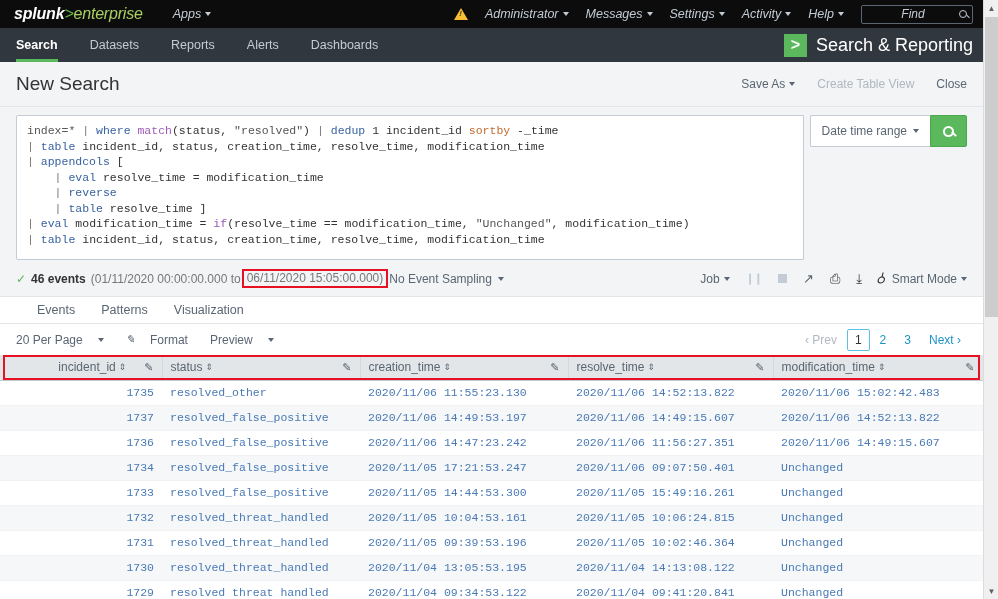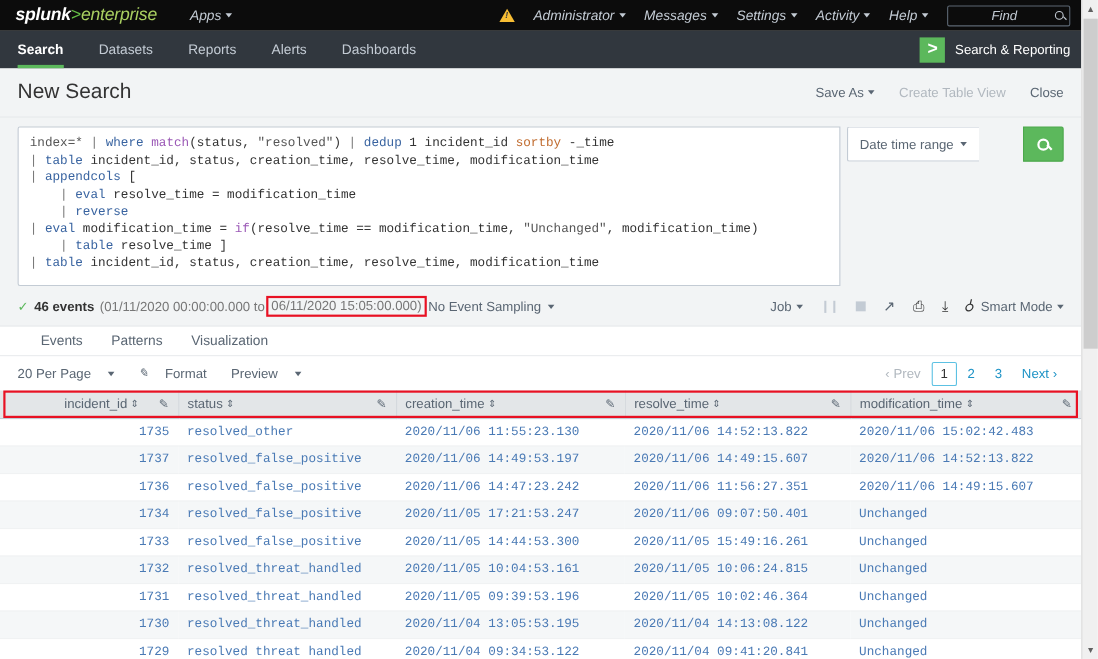--- a/index.html
+++ b/index.html
@@ -88,21 +88,21 @@
   }
   .app-badge {
     margin-left: auto; display: flex; align-items: center;
     gap: 9px; padding-right: 10px; padding-left: 8px;
   }
   .app-square {
     width: 23px; height: 23px; background: #5cb85c;
     color: #fff; display: flex; align-items: center; justify-content: center;
     font-size: 16px; font-weight: bold; line-height: 1;
   }
-  .app-name { color: #fff; font-size: 12px; }
+  .app-name { color: #fff; font-size: 18px; }
 
   
   .page-head {
     height: 45px; background: #f2f4f5;
     border-bottom: 1px solid #e3e6e8;
     display: flex; align-items: center; padding: 0 16px;
   }
   .page-title { font-size: 19px; color: #333; font-weight: normal; }
   .page-actions { margin-left: auto; display: flex; align-items: center; gap: 22px; font-size: 12px; }
   .pa-link { color: #5a6673; cursor: pointer; display: flex; align-items: center; gap: 4px; }
@@ -123,21 +123,21 @@
     color: #333; overflow: hidden;
     position: relative;
   }
   .query-box .ln { white-space: pre; }
   .tok-cmd { color: #3863a0; }
   .tok-fn { color: #9b59b6; }
   .tok-op { color: #555; }
   .tok-kw { color: #c06b2e; }
   .tok-pipe { color: #777; }
   .tok-str { color: #555; }
-  .search-ctrl { display: flex; margin-left: 6px; align-items: stretch; gap: 40px; }
+  .search-ctrl { display: flex; margin-left: 6px; align-items: stretch; }
   .dtr {
     background: #fff; border: 1px solid #c3cbd4; border-right: none;
     height: 32px; display: flex; align-items: center; gap: 6px;
     padding: 0 11px; color: #5a6673; font-size: 12px; cursor: pointer;
     border-radius: 2px 0 0 2px;
   }
   .search-btn {
     width: 37px; height: 32px; background: #5cb85c;
     border: 1px solid #4ca84c; border-radius: 0 2px 2px 0;
     display: flex; align-items: center; justify-content: center; cursor: pointer;
@@ -334,22 +334,22 @@
     </div>
   </div>
 
   <div class="search-area">
     <div class="query-box">
       <div class="ln"><span class="tok-op">index=*</span> <span class="tok-pipe">|</span> <span class="tok-cmd">where</span> <span class="tok-fn">match</span>(status, <span class="tok-str">"resolved"</span>) <span class="tok-pipe">|</span> <span class="tok-cmd">dedup</span> 1 incident_id <span class="tok-kw">sortby</span> -_time</div>
       <div class="ln"><span class="tok-pipe">|</span> <span class="tok-cmd">table</span> incident_id, status, creation_time, resolve_time, modification_time</div>
       <div class="ln"><span class="tok-pipe">|</span> <span class="tok-cmd">appendcols</span> [</div>
       <div class="ln">    <span class="tok-pipe">|</span> <span class="tok-cmd">eval</span> resolve_time = modification_time</div>
       <div class="ln">    <span class="tok-pipe">|</span> <span class="tok-cmd">reverse</span></div>
+      <div class="ln">    <span class="tok-pipe">|</span> <span class="tok-cmd">table</span> resolve_time ]</div>
       <div class="ln"><span class="tok-pipe">|</span> <span class="tok-cmd">eval</span> modification_time = <span class="tok-fn">if</span>(resolve_time == modification_time, <span class="tok-str">"Unchanged"</span>, modification_time)</div>
-      <div class="ln">    <span class="tok-pipe">|</span> <span class="tok-cmd">table</span> resolve_time ]</div>
       <div class="ln"><span class="tok-pipe">|</span> <span class="tok-cmd">table</span> incident_id, status, creation_time, resolve_time, modification_time</div>
     </div>
     <div class="search-ctrl">
       <div class="dtr">
         <span>Date time range</span>
         <i class="caret-down"></i>
       </div>
       <div class="search-btn">
         <i class="mag-white"></i>
       </div>

